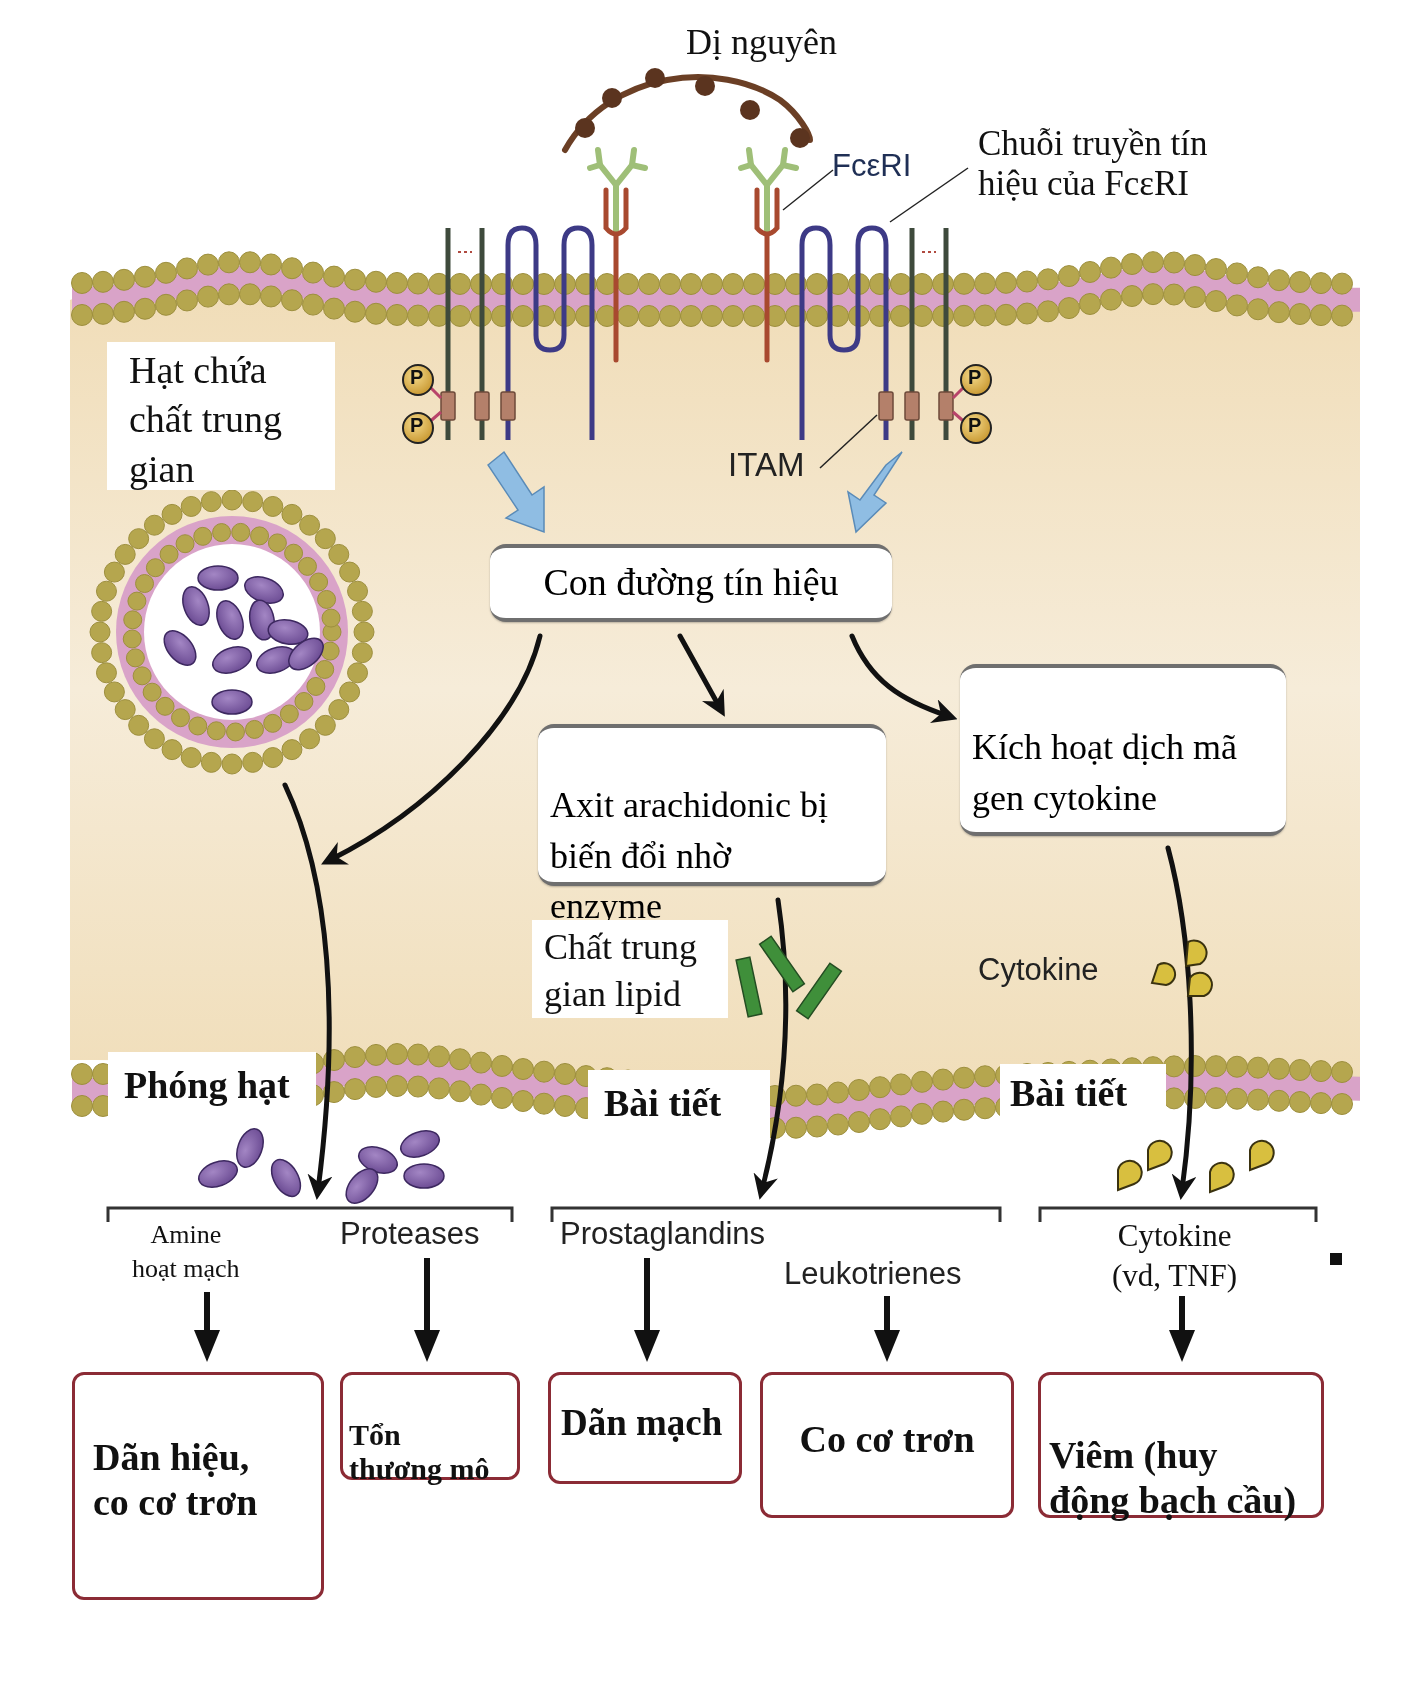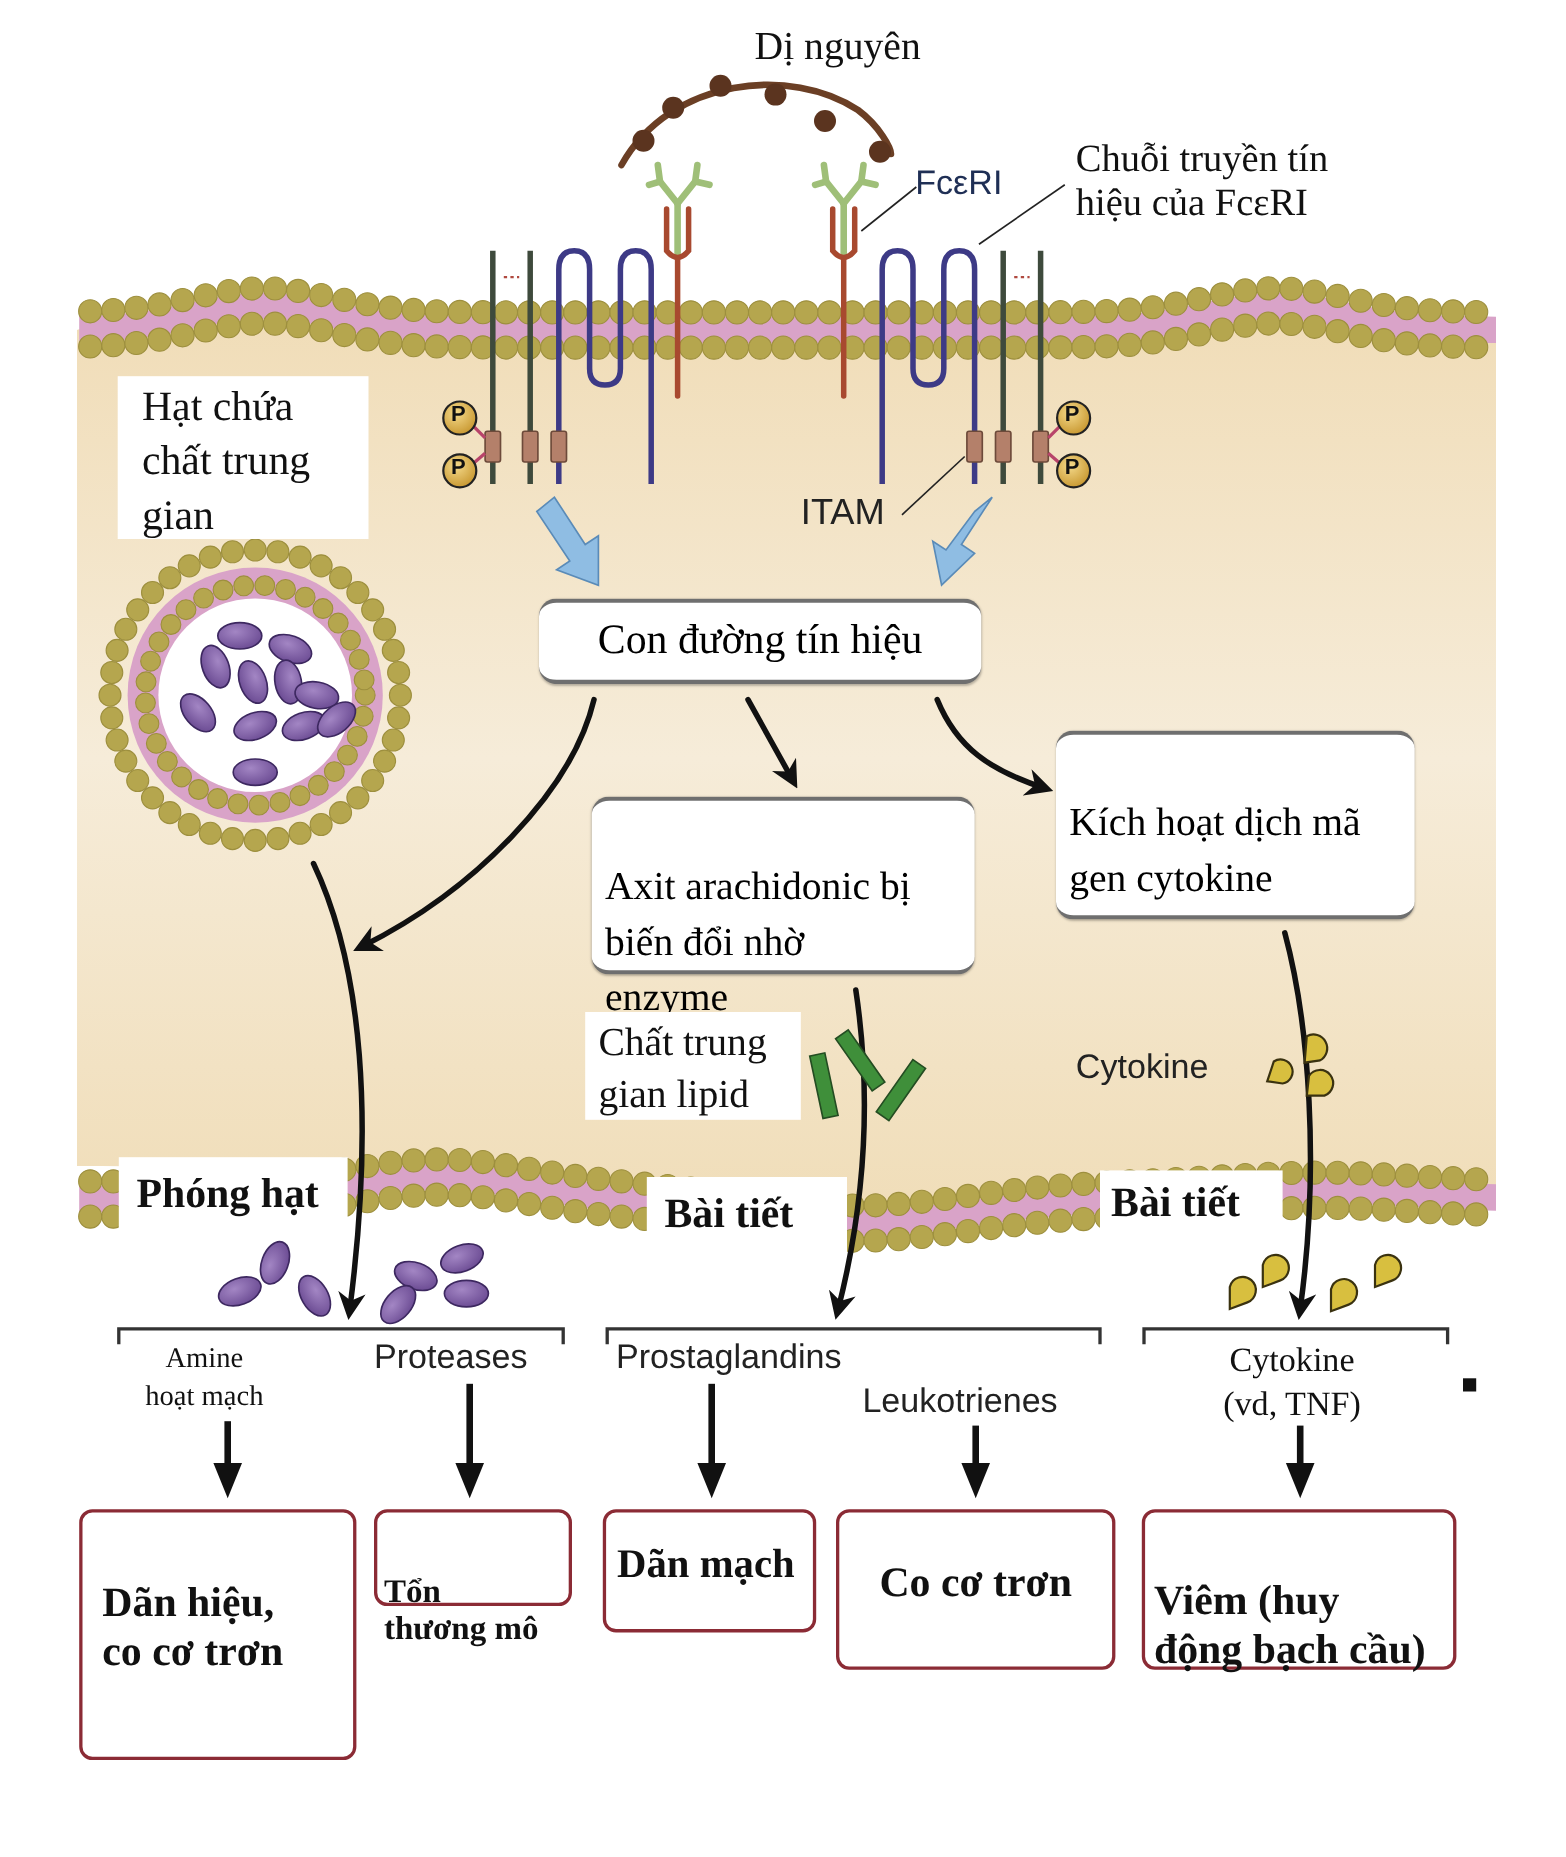--- a/index.html
+++ b/index.html
@@ -554,21 +554,21 @@
 <div class="lbl sans" style="left:340px; top:1216px; font-size:31px; color:#222;">Proteases</div>
 <div class="lbl sans" style="left:560px; top:1216px; font-size:31px; color:#222;">Prostaglandins</div>
 <div class="lbl sans" style="left:784px; top:1256px; font-size:31px; color:#222;">Leukotrienes</div>
 <div class="lbl" style="left:1112px; top:1216px; font-size:31px; text-align:center; line-height:1.3;">Cytokine
 (vd, TNF)</div>
 
 <div class="effect" style="left:72px; top:1372px; width:252px; height:228px; font-size:38px; padding:14px 0 0 18px; white-space:pre-line;">
   <span>Dãn hiệu,
 co cơ trơn</span>
 </div>
-<div class="effect" style="left:340px; top:1372px; width:180px; height:88px; font-size:30px; padding:20px 0 0 6px; white-space:pre-line; line-height:1.15;">
+<div class="effect" style="left:340px; top:1372px; width:180px; height:108px; font-size:30px; padding:8px 0 0 6px; white-space:pre-line; line-height:1.15;">
   <span>Tổn
 thương mô</span>
 </div>
 <div class="effect" style="left:548px; top:1372px; width:194px; height:112px; font-size:37px; padding:26px 0 0 10px;">
   <span>Dãn mạch</span>
 </div>
 <div class="effect" style="left:760px; top:1372px; width:254px; height:146px; font-size:38px; padding:42px 0 0 0; text-align:center;">
   <span>Co cơ trơn</span>
 </div>
 <div class="effect" style="left:1038px; top:1372px; width:286px; height:146px; font-size:38px; padding:12px 0 0 8px; white-space:pre-line;">

